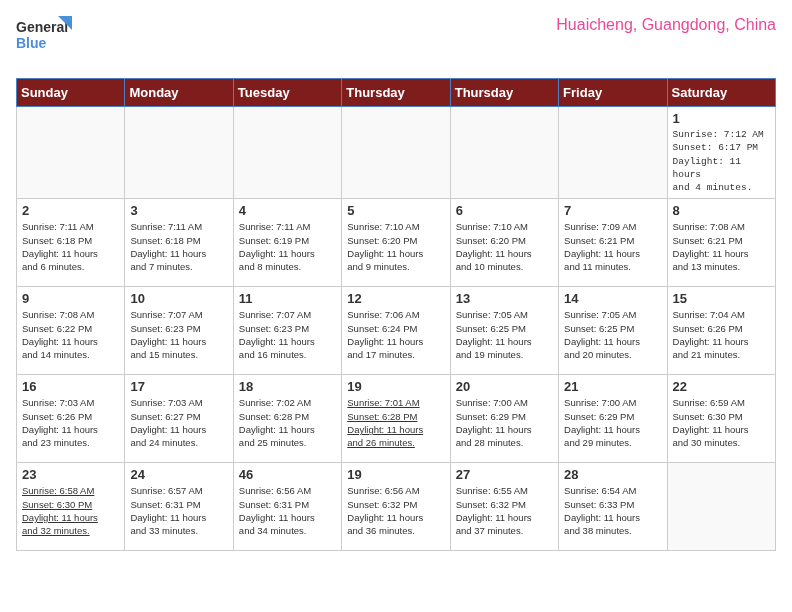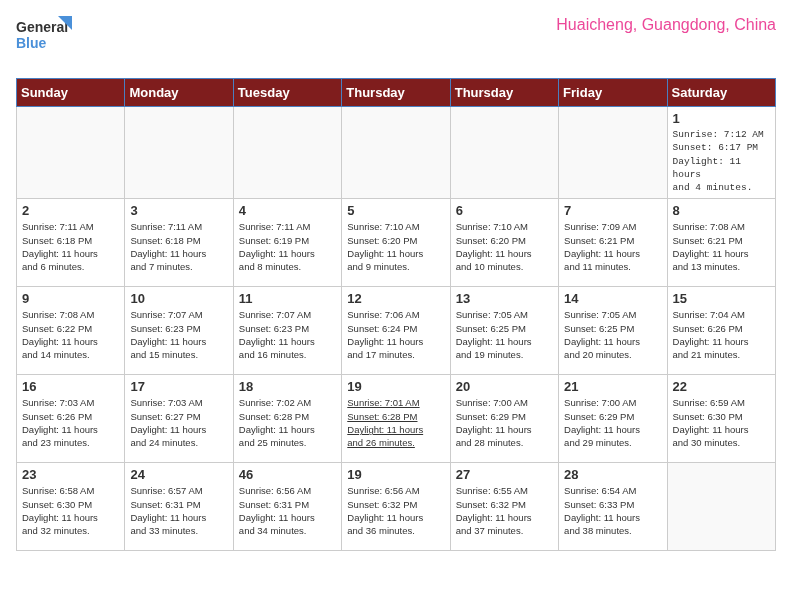--- a/index.html
+++ b/index.html
@@ -266,21 +266,21 @@
           <span class="day-number">22</span>
           <div class="day-info" style="white-space: pre-line;">Sunrise: 6:59 AM
 Sunset: 6:30 PM
 Daylight: 11 hours
 and 30 minutes.</div>
         </td>
       </tr>
       <tr>
         <td>
           <span class="day-number">23</span>
-          <div class="day-info" style="white-space: pre-line;">Sunrise: 6:58 AM
+          <div class="day-info" style="white-space: pre-line; text-decoration: underline;">Sunrise: 6:58 AM
 Sunset: 6:30 PM
 Daylight: 11 hours
 and 32 minutes.</div>
         </td>
         <td>
           <span class="day-number">24</span>
           <div class="day-info" style="white-space: pre-line;">Sunrise: 6:57 AM
 Sunset: 6:31 PM
 Daylight: 11 hours
 and 33 minutes.</div>

